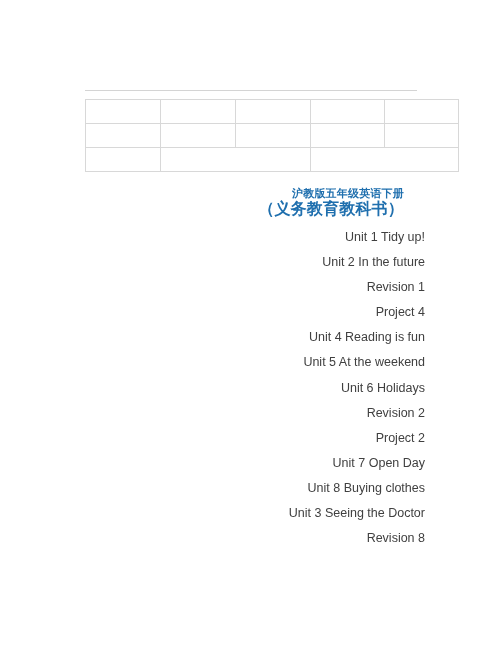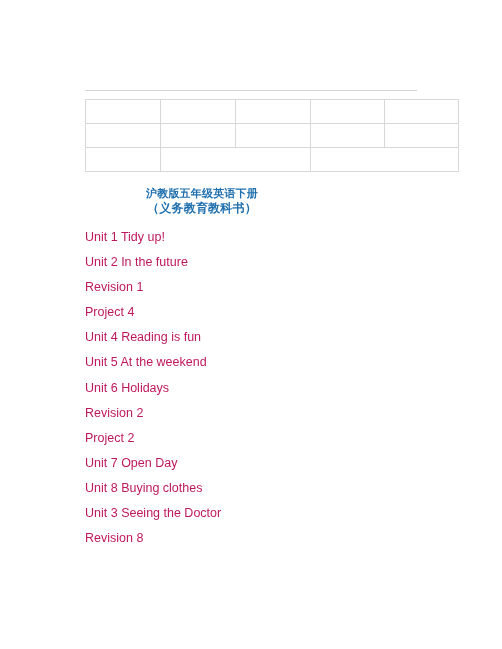--- a/index.html
+++ b/index.html
@@ -43,55 +43,56 @@
     line-height: 23px;
     color: #404040;
   }
 
   
   .title-block {
     position: absolute;
     left: 0px;
     top: 186px;
     width: 422px;
-    text-align: center;
+    text-align: right;
     padding-right: 18px;
     box-sizing: border-box;
   }
   .title-line-1,
   .title-line-2 {
     display: block;
     color: #1F6FAE;
     font-family: "DejaVu Sans", sans-serif;
     font-weight: bold;
     letter-spacing: 0.2px;
   }
   .title-line-1 {
     font-size: 11px;
     line-height: 15px;
   }
   .title-line-2 {
-    font-size: 12px;
+    font-size: 16px;
     line-height: 15px;
   }
 
   
   .contents {
     position: absolute;
     left: 85px;
     top: 225px;
     width: 340px;
   }
   .contents-item {
     display: block;
     font-family: "Liberation Sans", sans-serif;
     font-size: 12.5px;
     line-height: 25.1px;
-    color: #be185d;
+    color: #404040;
     white-space: nowrap;
+    text-align: right;
   }
 </style>
 </head>
 <body>
 
 <div class="page">
 
   <div class="top-rule"></div>
 
   <table class="doc-table">

